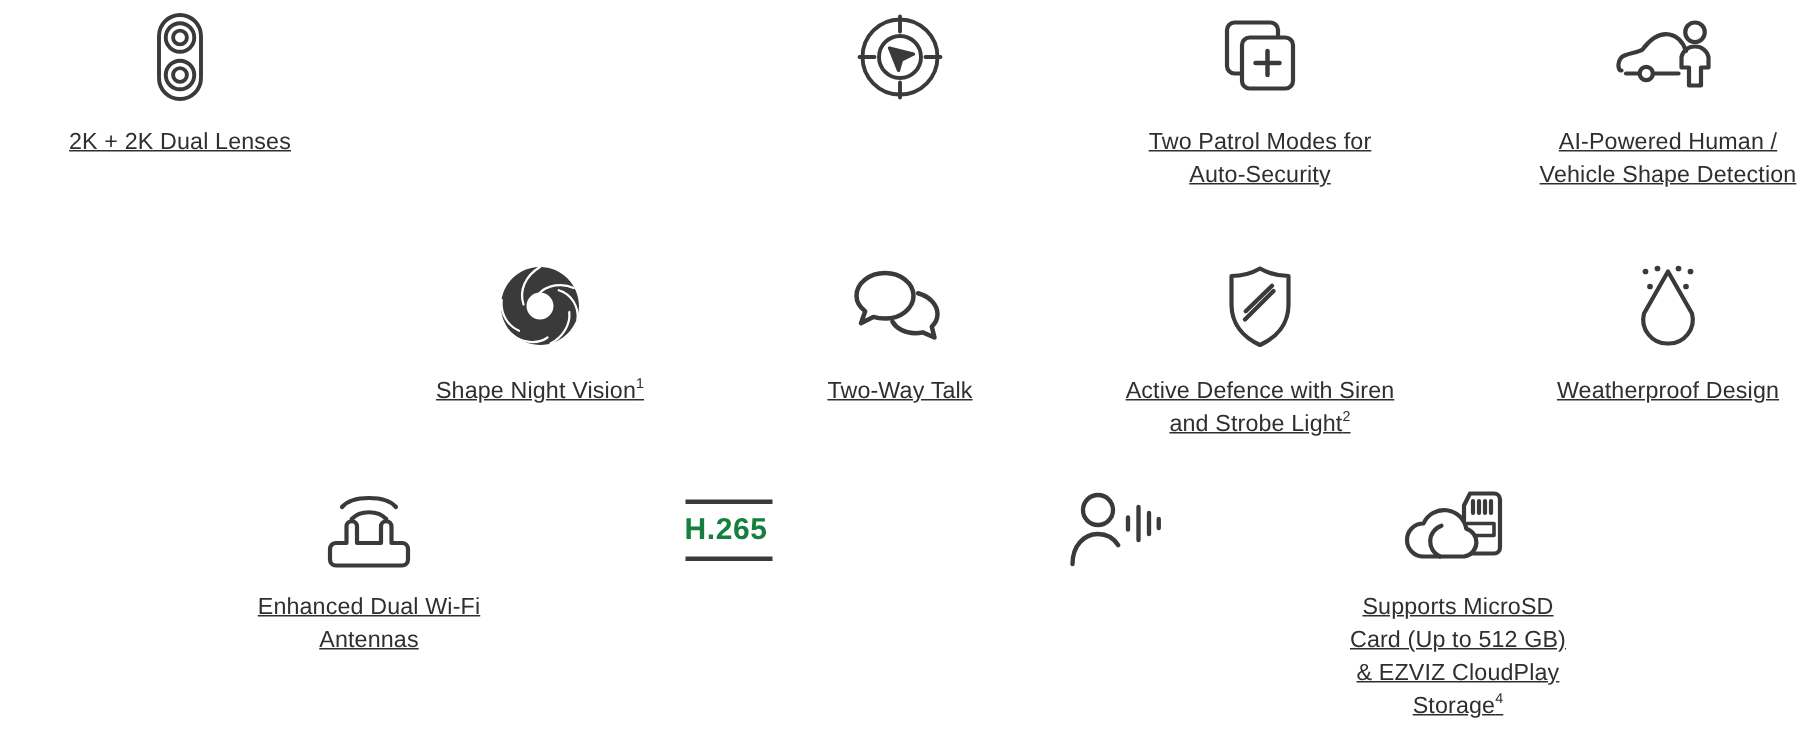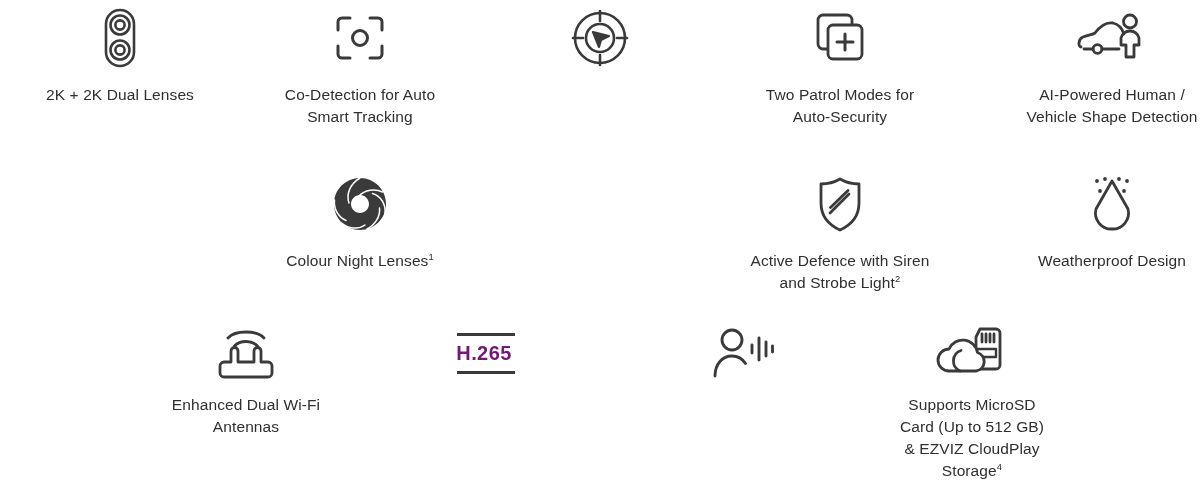--- a/index.html
+++ b/index.html
@@ -36,20 +36,21 @@
   .icon-box svg {
     display: block;
   }
   .feature-label {
     font-size: 15.5px;
     line-height: 1.42;
     color: #2f2f2f;
     letter-spacing: 0.1px;
     white-space: pre-line;
     margin-top: 14px;
+    text-decoration: underline;
   }
   .feature-label sup {
     font-size: 9.5px;
     vertical-align: super;
     line-height: 0;
   }
   
   .r1 { top: 6px; }
   .c1 { left: 0px;   width: 240px; }
   .c2 { left: 240px; width: 240px; }
@@ -74,21 +75,21 @@
     justify-content: center;
   }
   .h265-rule {
     width: 58px;
     height: 3px;
     background: #3a3a3a;
   }
   .h265-text {
     font-size: 20px;
     font-weight: bold;
-    color: #701a75;
+    color: #15803d;
     letter-spacing: 0.4px;
     margin: 6px 4px 6px 0;
   }
 </style>
 </head>
 <body>
 
 <div class="grid">
 
   <div class="feature r1 c1">
@@ -97,33 +98,20 @@
         <rect x="10" y="3" width="28" height="56" rx="14" ry="14"></rect>
         <circle cx="24" cy="18" r="9.5"></circle>
         <circle cx="24" cy="18" r="4.6"></circle>
         <circle cx="24" cy="43" r="9.5"></circle>
         <circle cx="24" cy="43" r="4.6"></circle>
       </svg>
     </div>
     <div class="feature-label">2K + 2K Dual Lenses</div>
   </div>
 
-  <div class="feature r1 c2">
-    <div class="icon-box">
-      <svg width="58" height="54" viewBox="0 0 58 54" fill="none" stroke="#3a3a3a" stroke-width="3" stroke-linecap="round">
-        <path d="M7 19 V11 A4 4 0 0 1 11 7 H19"></path>
-        <path d="M39 7 H47 A4 4 0 0 1 51 11 V19"></path>
-        <path d="M51 35 V43 A4 4 0 0 1 47 47 H39"></path>
-        <path d="M19 47 H11 A4 4 0 0 1 7 43 V35"></path>
-        <circle cx="29" cy="27" r="7.5"></circle>
-      </svg>
-    </div>
-    <div class="feature-label">Co-Detection for Auto
-Smart Tracking</div>
-  </div>
 
   <div class="feature r1 c3">
     <div class="icon-box">
       <svg width="58" height="58" viewBox="0 0 58 58" fill="none" stroke="#3a3a3a" stroke-width="2.6">
         <circle cx="29" cy="29" r="25"></circle>
         <circle cx="29" cy="29" r="14"></circle>
         <path d="M29 2 V12 M29 46 V56 M2 29 H12 M46 29 H56" stroke-linecap="round"></path>
         <path d="M22 23 L38 27 L30 31 L28 38 Z" fill="#3a3a3a" stroke="#3a3a3a" stroke-width="2.2" stroke-linejoin="round"></path>
       </svg>
     </div>
@@ -167,23 +155,32 @@
         <g stroke="#ffffff" stroke-width="1.5" fill="none" stroke-linecap="round">
           <path d="M29 3 C19 9 15 19 18 28"></path>
           <path d="M51.5 17 C44 13.5 34 14.5 27.5 21.5"></path>
           <path d="M54 38 C55 29.5 50 21 41.5 18.5"></path>
           <path d="M36 54 C44 50 49.5 41.5 48.5 33"></path>
           <path d="M10.5 48 C17 53.5 27 55 34 50"></path>
           <path d="M3.5 25 C2.5 33.5 7 42 15 45.5"></path>
         </g>
       </svg>
     </div>
-    <div class="feature-label"><span>Colour Night Lenses</span><sup>1</sup></div>
-  </div>
-
+    <div class="feature-label"><span>Shape Night Vision</span><sup>1</sup></div>
+  </div>
+
+  <div class="feature r2 c3">
+    <div class="icon-box">
+      <svg width="64" height="56" viewBox="0 0 64 56" fill="none" stroke="#3a3a3a" stroke-width="3" stroke-linejoin="round" stroke-linecap="round">
+        <path d="M22 6 C32.5 6 41 12.8 41 21.2 C41 29.6 32.5 36.4 22 36.4 C19.2 36.4 16.5 36 14.2 35.3 L6 39.5 L8.8 31.5 C5.2 28.8 3 25.2 3 21.2 C3 12.8 11.5 6 22 6 Z"></path>
+        <path d="M44 19.5 C51.5 21.5 57 27 57 33.4 C57 36.6 55.6 39.5 53.2 41.8 L55 49 L47.2 45.6 C45.6 46 43.9 46.2 42.1 46.2 C35.4 46.2 29.6 43 27 38.5"></path>
+      </svg>
+    </div>
+    <div class="feature-label">Two-Way Talk</div>
+  </div>
 
   <div class="feature r2 c4">
     <div class="icon-box">
       <svg width="50" height="58" viewBox="0 0 50 58" fill="none" stroke="#3a3a3a" stroke-width="2.8" stroke-linejoin="round" stroke-linecap="round">
         <path d="M25 4 C19 7.5 12 9 6 9 V28 C6 41 14 50 25 55 C36 50 44 41 44 28 V9 C38 9 31 7.5 25 4 Z"></path>
         <path d="M15 38 L34 19"></path>
         <path d="M15.5 32.5 L33 15.5"></path>
       </svg>
     </div>
     <div class="feature-label"><span>Active Defence with Siren

